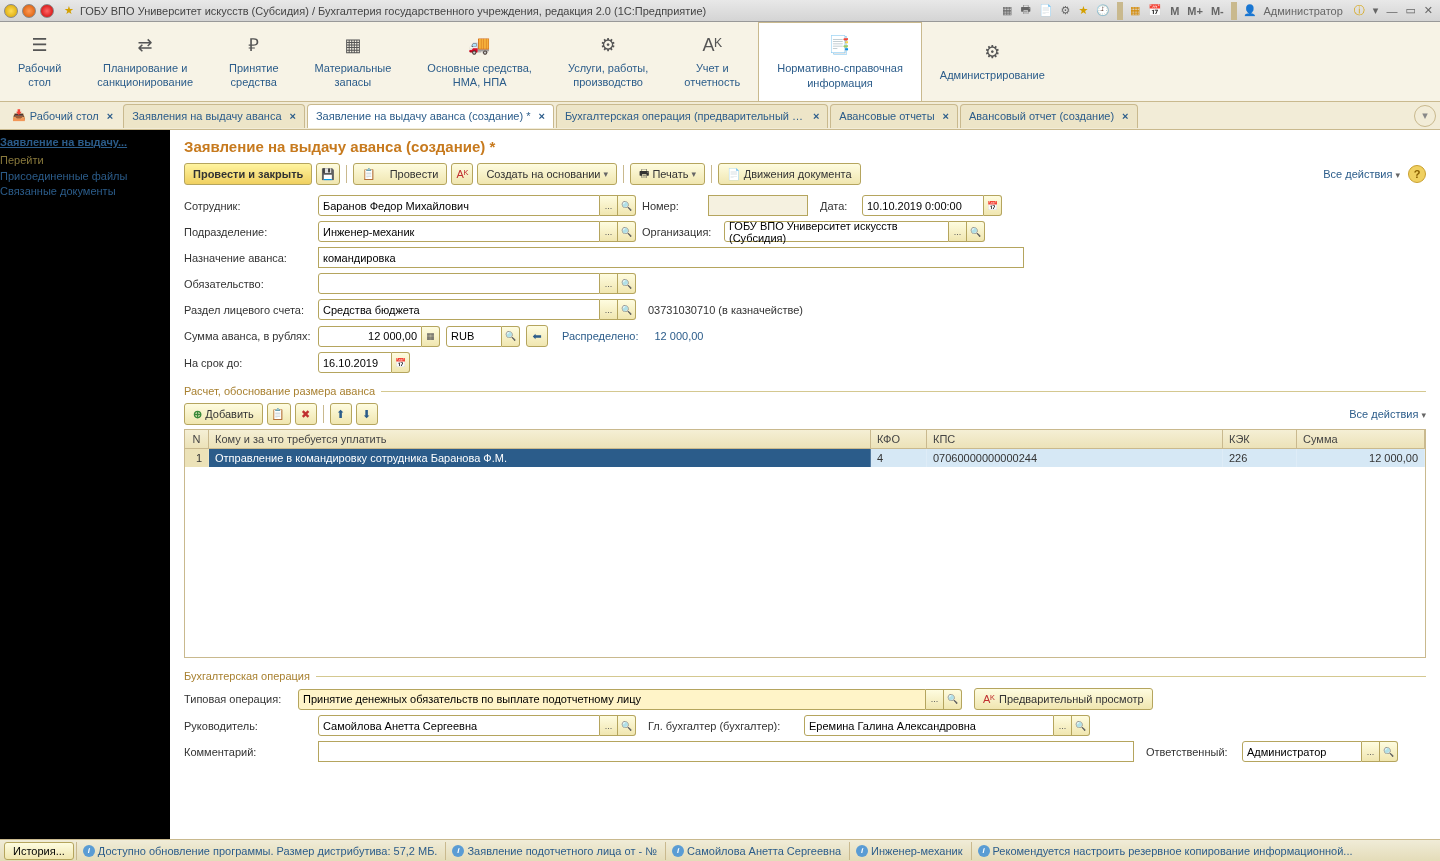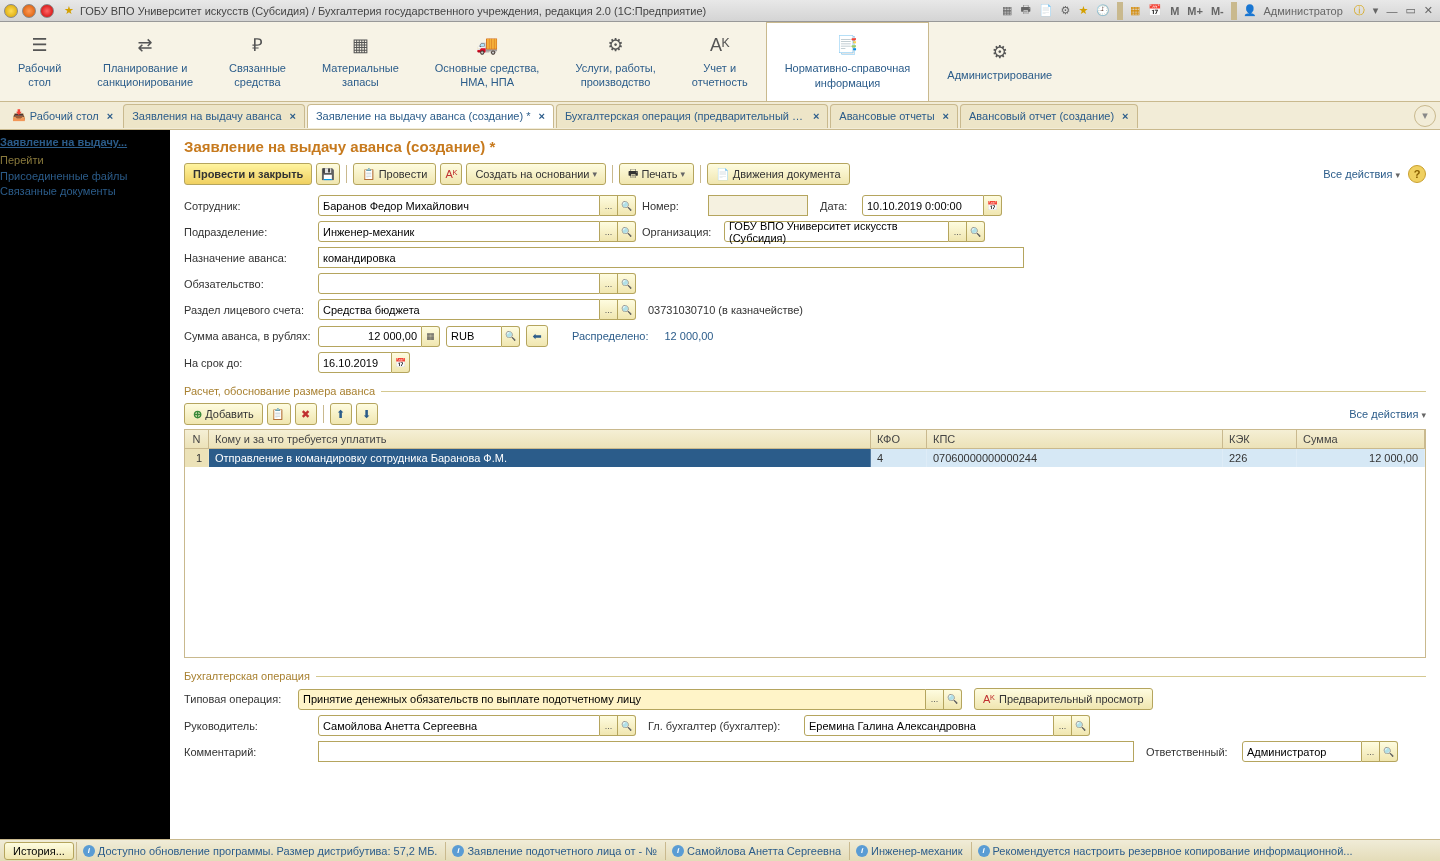--- a/index.html
+++ b/index.html
@@ -101,21 +101,21 @@
       <span style="white-space:pre-line">Рабочий
 стол</span>
     </div>
   <div class="nav-item">
       <span class="nav-icon">⇄</span>
       <span style="white-space:pre-line">Планирование и
 санкционирование</span>
     </div>
   <div class="nav-item">
       <span class="nav-icon">₽</span>
-      <span style="white-space:pre-line">Связанные
+      <span style="white-space:pre-line">Принятие
 средства</span>
     </div>
   <div class="nav-item">
       <span class="nav-icon">▦</span>
       <span style="white-space:pre-line">Материальные
 запасы</span>
     </div>
   <div class="nav-item">
       <span class="nav-icon">🚚</span>
       <span style="white-space:pre-line">Основные средства,
@@ -175,21 +175,21 @@
     <div class="sb-link">Связанные документы</div>
   </div>
 
   <div class="content">
     <div class="page-title">Заявление на выдачу аванса (создание) *</div>
 
     <div class="toolbar">
       <div class="btn primary">Провести и закрыть</div>
       <div class="btn icon">💾</div>
       <div class="sep"></div>
-      <div class="btn">📋 <span style="margin-left:3px">Провести</span></div>
+      <div class="btn">📋 <span style="margin-left:14px">Провести</span></div>
       <div class="btn icon" style="color:#c03030">Aᴷ</div>
       <div class="btn dd">Создать на основании</div>
       <div class="sep"></div>
       <div class="btn dd">🖶 <span style="margin-left:3px">Печать</span></div>
       <div class="sep"></div>
       <div class="btn">📄 <span style="margin-left:3px">Движения документа</span></div>
       <div class="all-actions dd">Все действия</div>
       <div class="help">?</div>
     </div>
 
@@ -253,21 +253,21 @@
       <div class="label">Сумма аванса, в рублях:</div>
       <div class="input-wrap">
           <div class="input num" style="width:104px">12 000,00</div>
           <div class="ibtn">▦</div>
         </div>
       <div class="input-wrap">
           <div class="input" style="width:56px">RUB</div>
           <div class="ibtn">🔍</div>
         </div>
       <div class="btn icon" style="color:#2b5c8a">⬅</div>
-      <span style="color:#2b5c8a;margin-left:18px">Распределено:</span>
+      <span style="color:#2b5c8a;margin-left:8px">Распределено:</span>
       <span style="color:#2b5c8a;margin-left:10px">12 000,00</span>
     </div>
 
     <div class="form-row">
       <div class="label">На срок до:</div>
       <div class="input-wrap">
           <div class="input" style="width:74px">16.10.2019</div>
           <div class="ibtn">📅</div>
         </div>
     </div>

